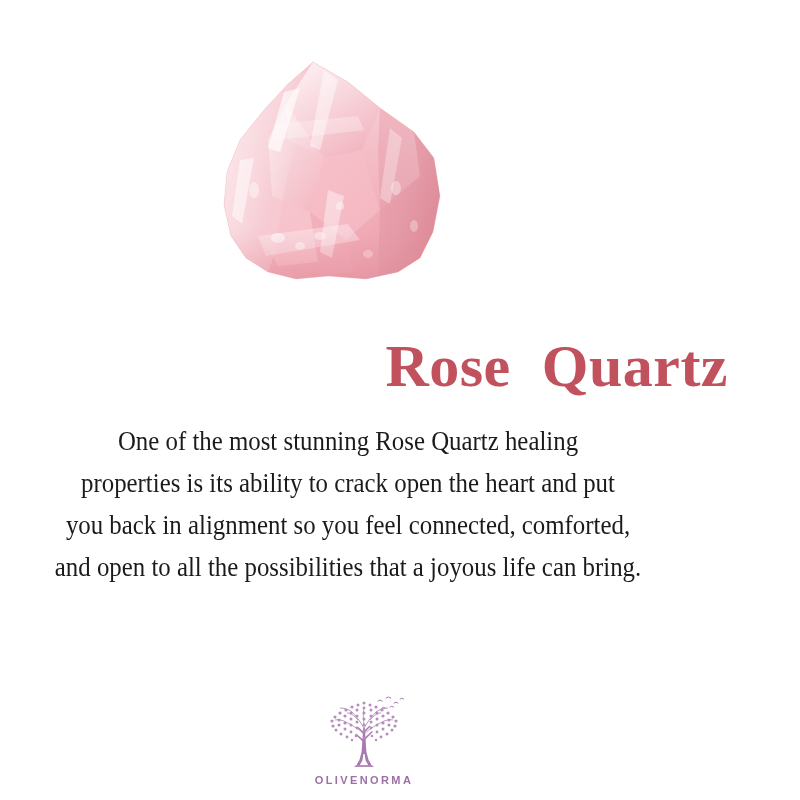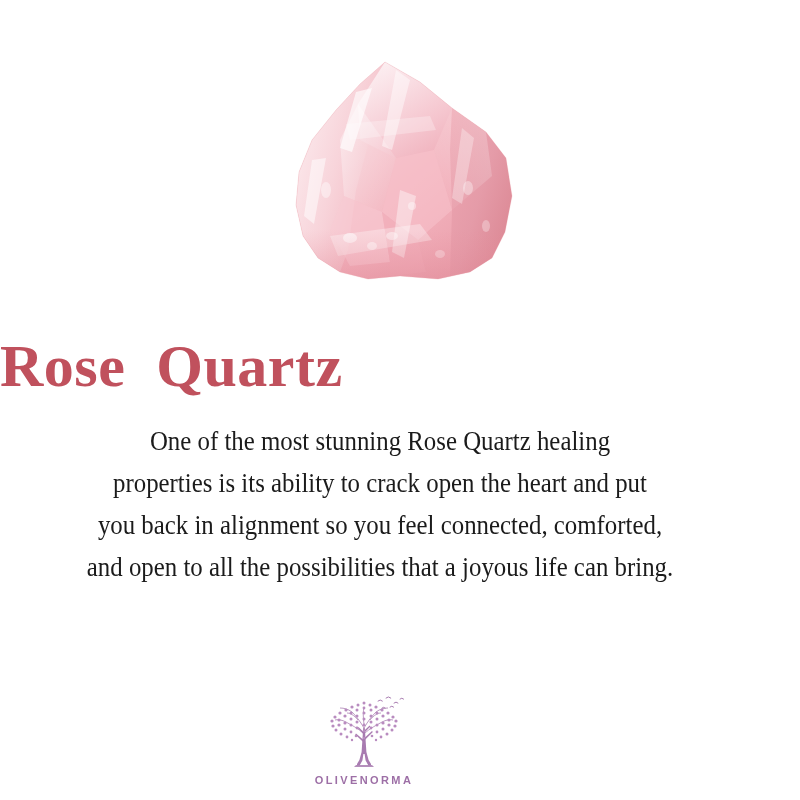--- a/index.html
+++ b/index.html
@@ -13,21 +13,21 @@
     font-family: "Liberation Sans", sans-serif;
     overflow: hidden;
   }
   .card {
     position: relative;
     width: 728px;
     height: 800px;
     background: #ffffff;
     display: flex;
     flex-direction: column;
-    align-items: flex-start;
+    align-items: flex-end;
   }
 
   
   .crystal-wrap {
     position: relative;
     width: 800px;
     height: 300px;
     flex: 0 0 auto;
   }
   .crystal-svg {

